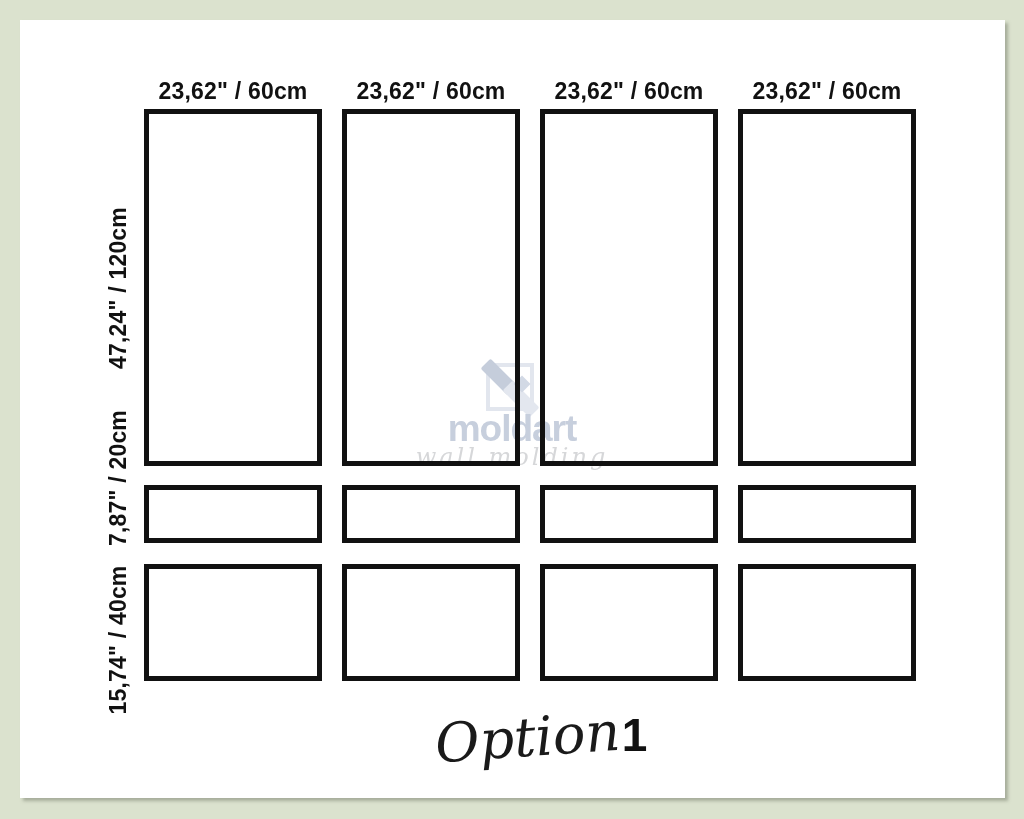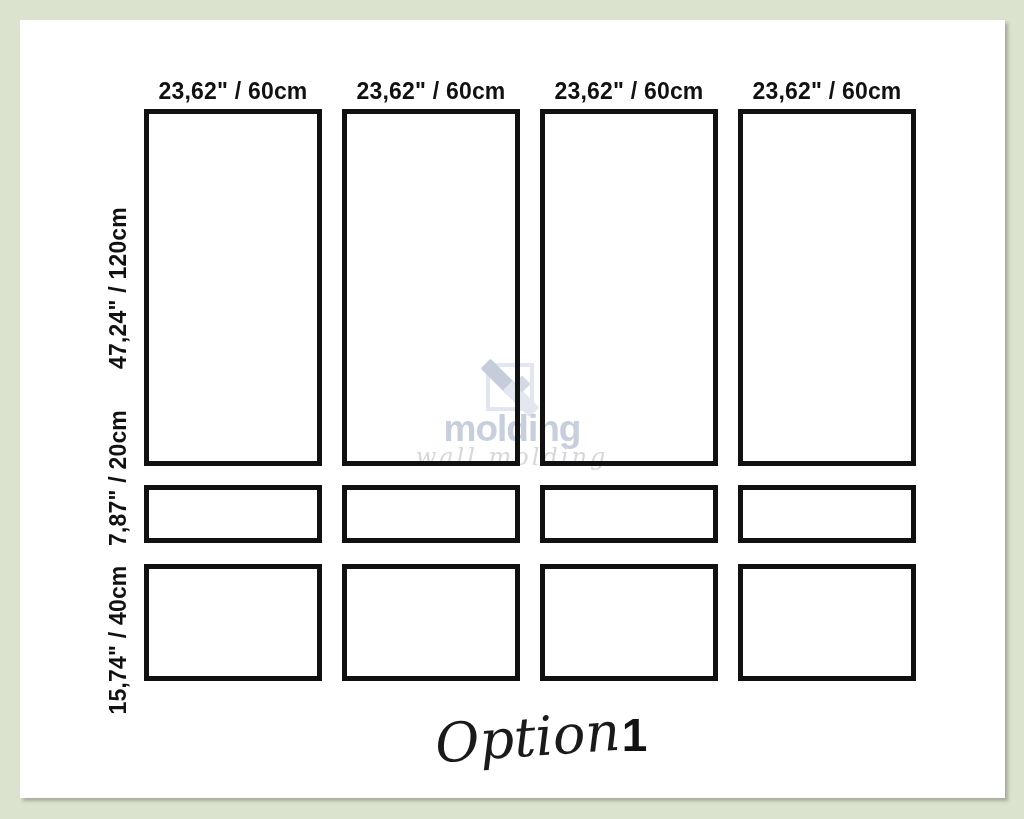--- a/index.html
+++ b/index.html
@@ -83,21 +83,21 @@
 <div class="page">
   <div class="canvas"></div>
 
   <div class="watermark">
     <svg class="wm-logo" viewBox="0 0 64 62" xmlns="http://www.w3.org/2000/svg">
       <rect x="10" y="9" width="44" height="44" fill="none" stroke="#e2e6ee" stroke-width="4"></rect>
       <rect x="2" y="14" width="38" height="14" rx="2" fill="#c5cddb" transform="rotate(45 21 21)"></rect>
       <rect x="24" y="36" width="38" height="14" rx="2" fill="#e3e7ef" transform="rotate(45 43 43)"></rect>
       <rect x="38" y="22" width="12" height="12" fill="#d2d9e5" transform="rotate(45 44 28)"></rect>
     </svg>
-    <div class="wm-brand">molding</div>
+    <div class="wm-brand">moldart</div>
     <div class="wm-tagline">wall molding</div>
   </div>
 
   <div class="col-label" style="left:144px">23,62" / 60cm</div>
   <div class="col-label" style="left:342px">23,62" / 60cm</div>
   <div class="col-label" style="left:540px">23,62" / 60cm</div>
   <div class="col-label" style="left:738px">23,62" / 60cm</div>
 
   <div class="v-label v1">47,24" / 120cm</div>
   <div class="v-label v2">7,87" / 20cm</div>

